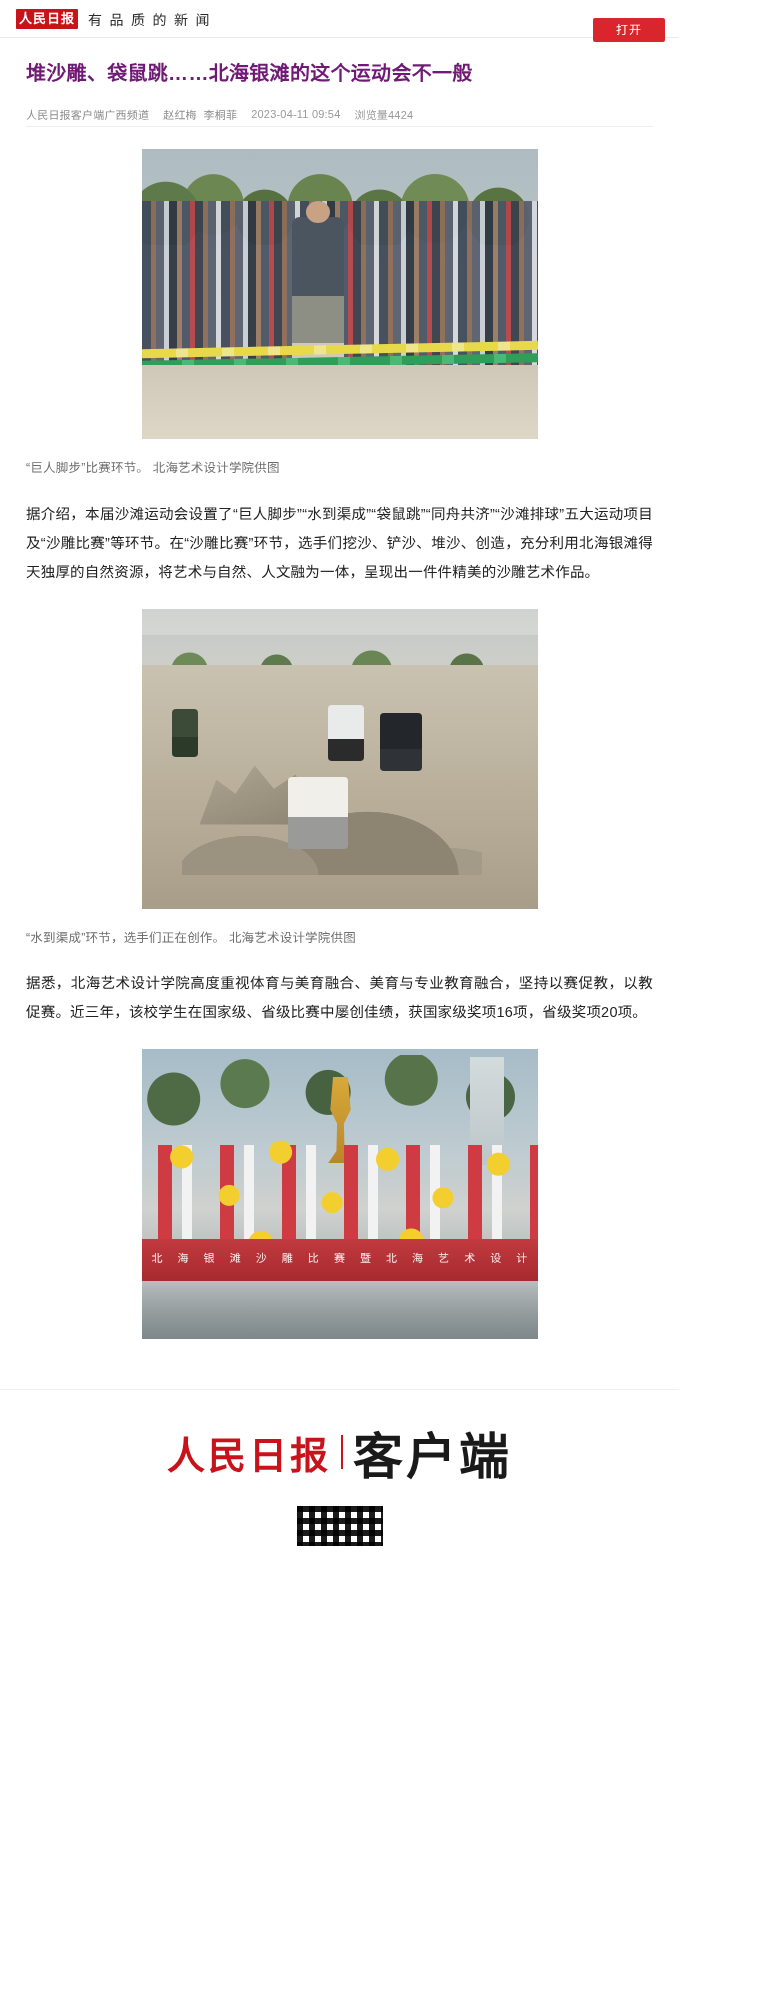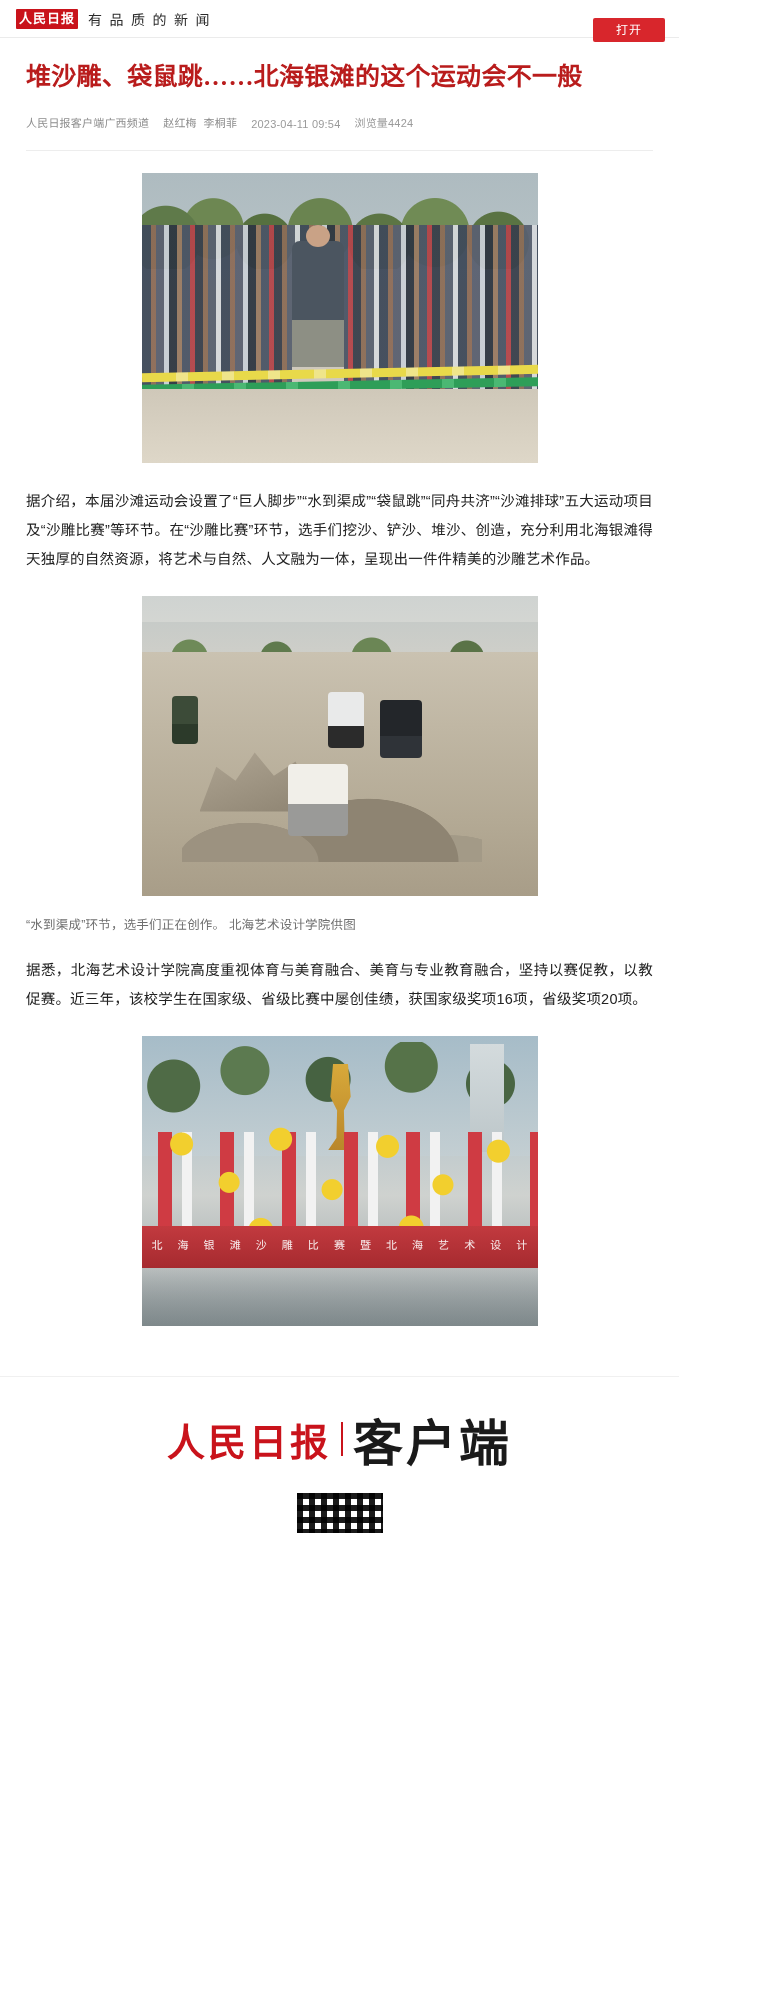--- a/index.html
+++ b/index.html
@@ -69,36 +69,36 @@
     line-height: 24px;
     text-align: center;
     padding: 0;
   }
 
   
   .article {
     padding: 0 26px;
   }
   .headline {
-    font-size: 25px;
+    font-size: 20px;
     font-weight: bold;
-    color: #b91c1c;
+    color: #701a75;
     line-height: 1.5;
     margin: 20px 0 0 0;
     letter-spacing: 0.3px;
-    font-family: Liberation Serif, serif;
+    font-family: Liberation Sans, sans-serif;
   }
   .meta {
     margin-top: 18px;
-    padding-bottom: 20px;
+    padding-bottom: 4px;
     border-bottom: 1px solid #ededed;
     font-size: 11px;
     color: #9a9a9a;
     display: flex;
-    align-items: flex-end;
+    align-items: center;
     gap: 14px;
     letter-spacing: 0.2px;
   }
   .meta .src { color: #8d8d8d; }
   .meta .authors { color: #8d8d8d; font-family: Liberation Mono, monospace; }
 
   
   p.para {
     font-size: 14.5px;
     line-height: 2.0;
@@ -351,20 +351,21 @@
       <div class="frame">
         <div class="photo ph1">
           <div class="treeline"></div>
           <div class="crowd"></div>
           <div class="figtall"></div>
           <div class="ribbon-y"></div>
           <div class="ribbon-g"></div>
           <div class="sand"></div>
         </div>
       </div>
+      <div class="caption">“巨人脚步”比赛环节。 北海艺术设计学院供图</div>
     </div>
 
     <p class="para">据介绍，本届沙滩运动会设置了“巨人脚步”“水到渠成”“袋鼠跳”“同舟共济”“沙滩排球”五大运动项目及“沙雕比赛”等环节。在“沙雕比赛”环节，选手们挖沙、铲沙、堆沙、创造，充分利用北海银滩得天独厚的自然资源，将艺术与自然、人文融为一体，呈现出一件件精美的沙雕艺术作品。</p>
 
     <div class="figure">
       <div class="frame">
         <div class="photo ph2">
           <div class="sky"></div>
           <div class="far"></div>
           <div class="beach"></div>

